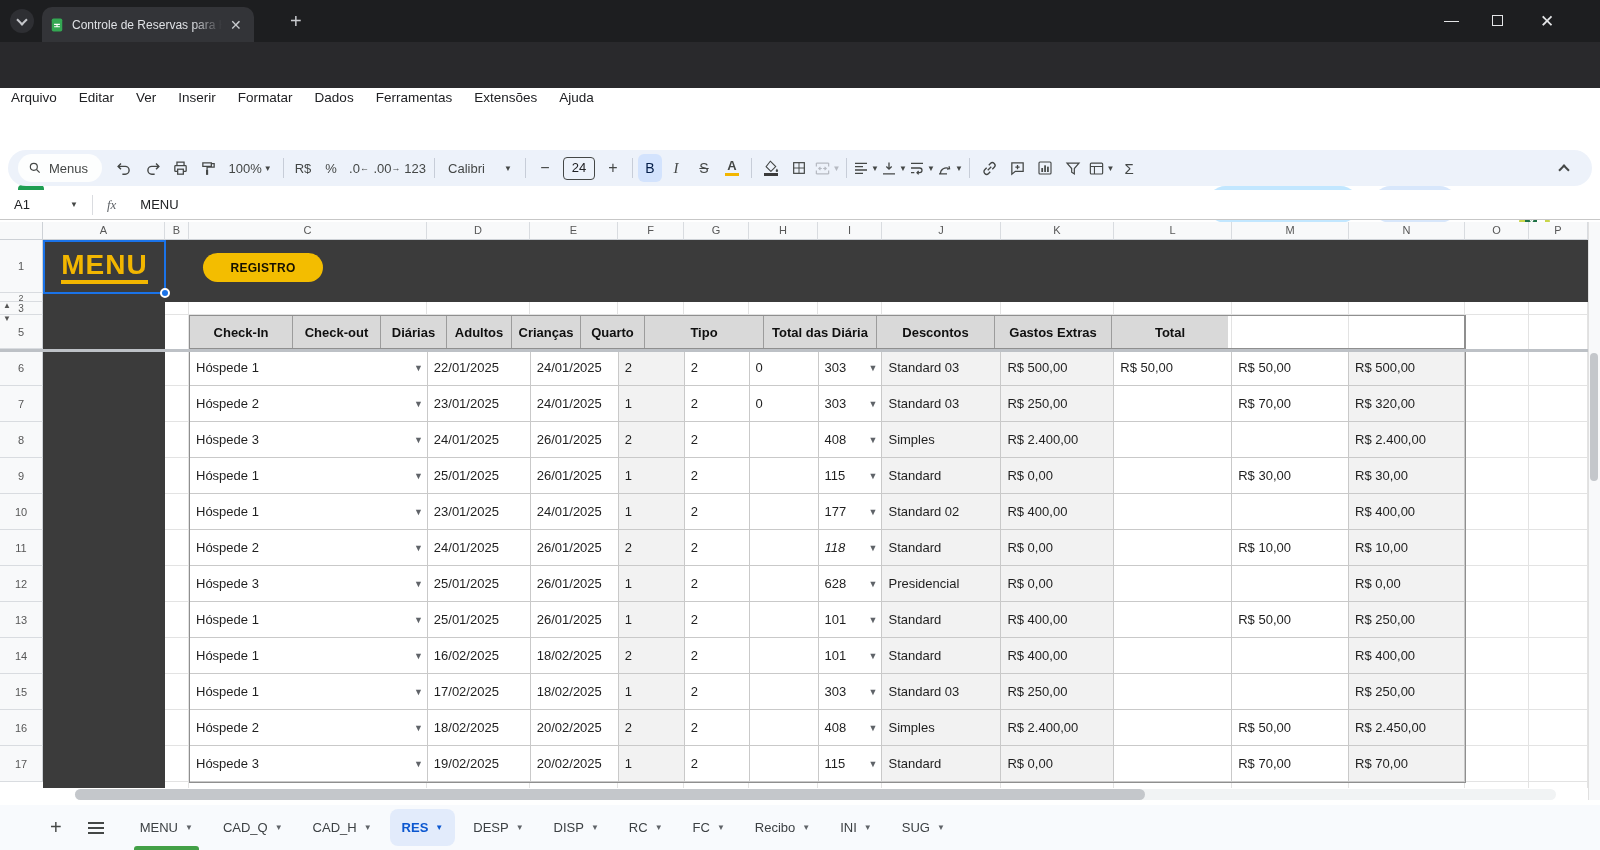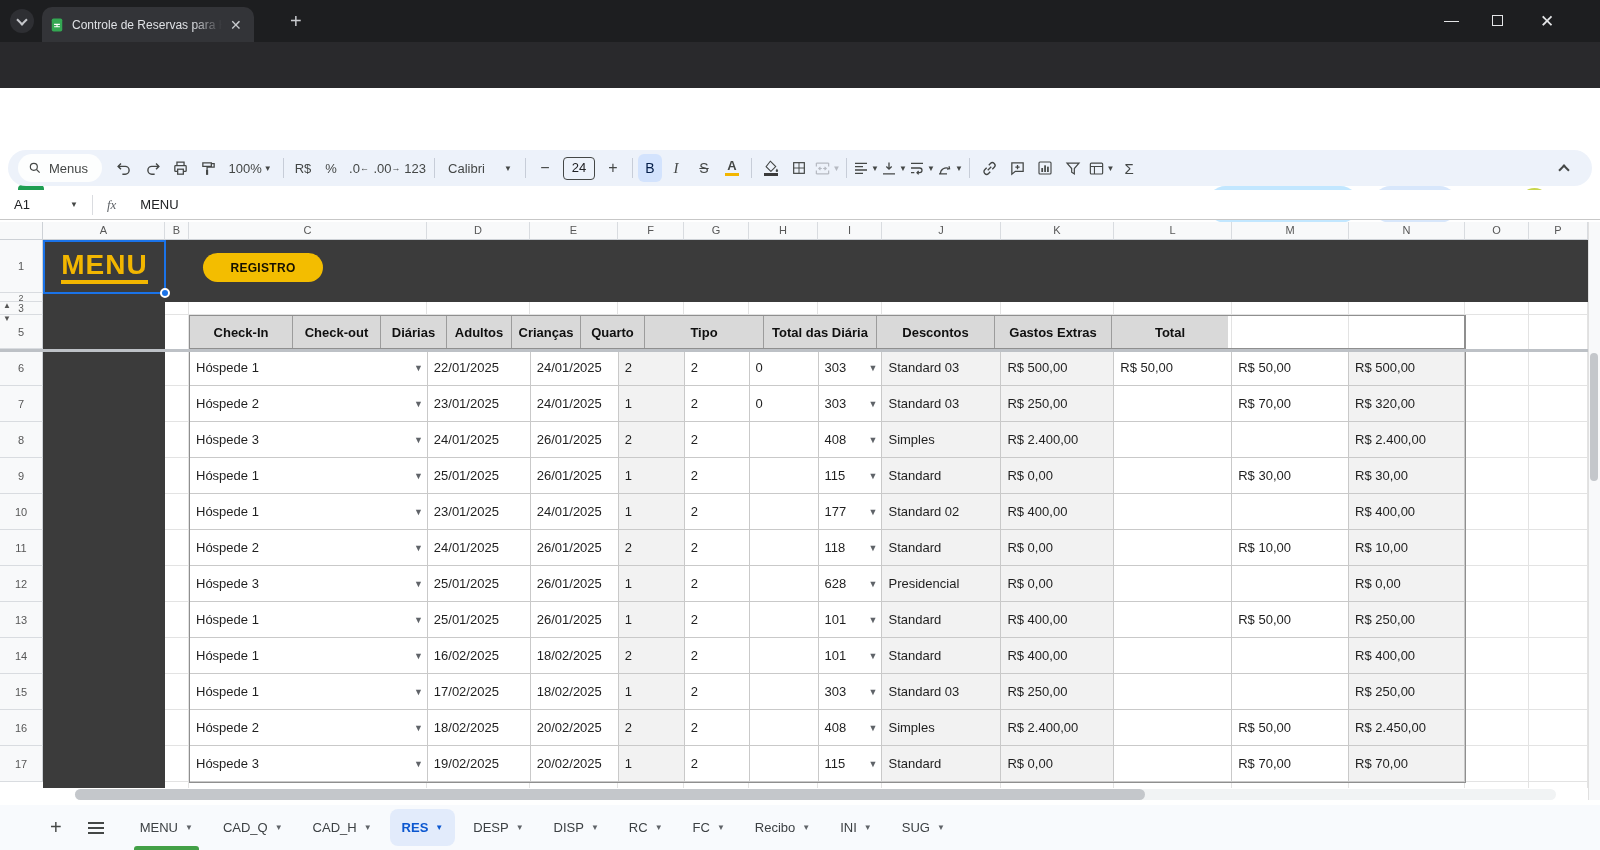--- a/index.html
+++ b/index.html
@@ -227,20 +227,31 @@
       </div>
     <div class="abs docttl">Controle de Reservas para Hotéis v05</div>
     <div class="abs tic" style="left:352px;">☆</div>
     <svg class="abs ic" style="left:381px; top:106px;" width="16" height="15" viewBox="0 0 24 24">
         <path d="M3 5h6l2 2h10v12H3z" stroke="#444746" stroke-width="1.8" fill="none"></path>
         <path d="M10 13h6M13.5 10.5L16 13l-2.5 2.5" stroke="#444746" stroke-width="1.6" fill="none"></path>
       </svg>
     <svg class="abs ic" style="left:411px; top:106px;" width="18" height="15" viewBox="0 0 24 18">
         <path d="M6 15a4.5 4.5 0 0 1 .6-9 6 6 0 0 1 11.3 1.6A4 4 0 0 1 18 15z" stroke="#444746" stroke-width="1.8" fill="none"></path>
       </svg>
+    <div class="menubar" id="menubar">
+        <span>Arquivo</span>
+        <span>Editar</span>
+        <span>Ver</span>
+        <span>Inserir</span>
+        <span>Formatar</span>
+        <span>Dados</span>
+        <span>Ferramentas</span>
+        <span>Extensões</span>
+        <span>Ajuda</span>
+      </div>
     <svg class="abs ic hic" style="left:1045px;" width="22" height="22" viewBox="0 0 24 24">
         <path d="M12 4a8 8 0 1 1-7.7 6" stroke="#444746" stroke-width="1.8" fill="none"></path>
         <path d="M4 4v5h5" stroke="#444746" stroke-width="1.8" fill="none"></path>
         <path d="M12 8v4.5l3 2" stroke="#444746" stroke-width="1.8" fill="none"></path>
       </svg>
     <svg class="abs ic hic" style="left:1090px;" width="22" height="22" viewBox="0 0 24 24">
         <path d="M4 4h16v12H9l-5 4z" stroke="#444746" stroke-width="1.8" fill="none"></path>
         <path d="M8 9h8" stroke="#444746" stroke-width="1.6"></path>
       </svg>
     <svg class="abs ic hic" style="left:1138px;" width="24" height="22" viewBox="0 0 26 24">
@@ -741,21 +752,21 @@
         </div>
         <div class="tcell shade" style="width: 66px;">
           <span>2</span>
         </div>
         <div class="tcell" style="width: 65px;">
           <span>2</span>
         </div>
         <div class="tcell" style="width: 69px;">
           <span></span>
         </div>
-        <div class="tcell" style="width: 64px;">
+        <div class="tcell" style="width: 64px; font-style: italic;">
           <span>118</span>
           <span class="dda">▼</span>
         </div>
         <div class="tcell shade" style="width: 119px;">
           <span>Standard</span>
         </div>
         <div class="tcell shade" style="width: 113px;">
           <span>R$ 0,00</span>
         </div>
         <div class="tcell" style="width: 118px;">

